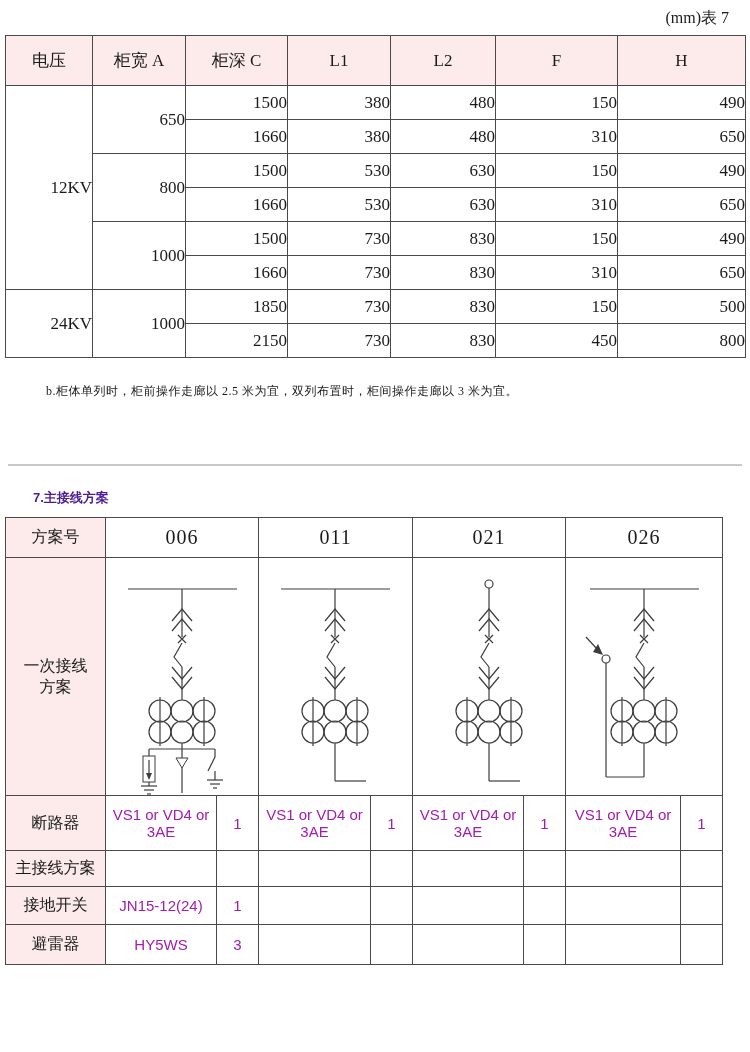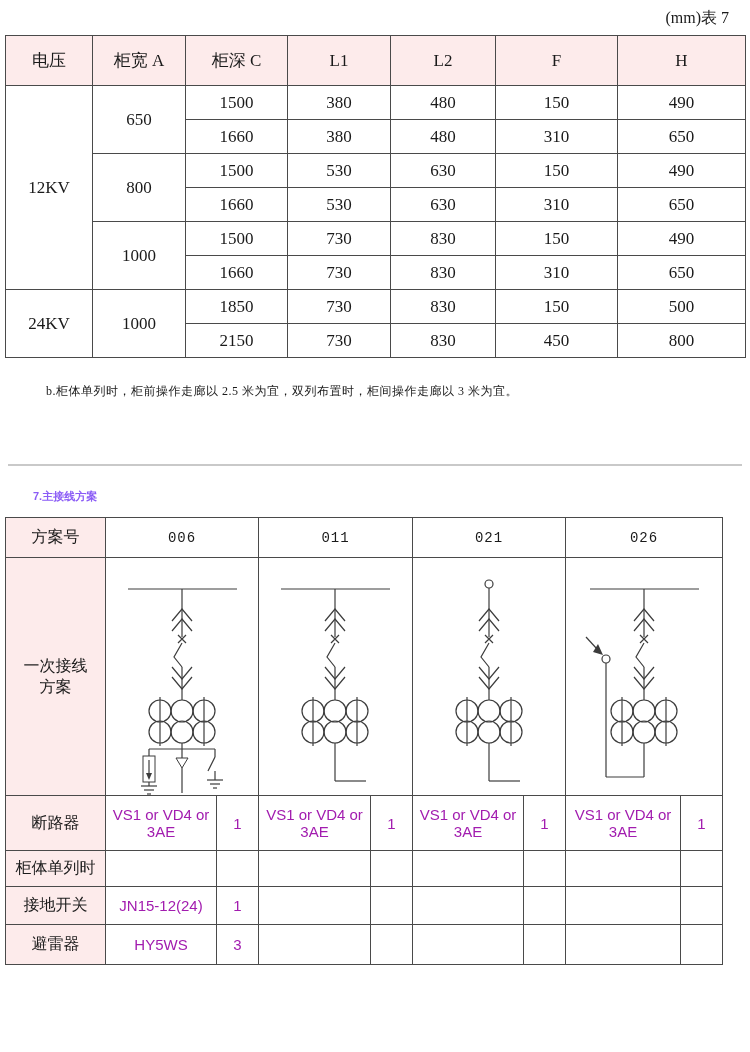--- a/index.html
+++ b/index.html
@@ -7,39 +7,39 @@
   .abs{position:absolute;}
 
   
   table{border-collapse:collapse;table-layout:fixed;padding-left:28px;}
   td{border:1px solid #4a4a4a;text-align:center;vertical-align:middle;padding:0;overflow:hidden;}
   .pink{background:#fdebeb;}
 
   
   .t1{left:5px;top:35px;width:740px;font-size:17px;}
   .t1 .hdr td{height:49px;}
-  .t1 .r td{height:33px;}
+  .t1 .r td{height:33px;text-align:right;}
 
   
   .unit-caption{top:8px;right:21px;font-size:16px;}
 
   
   .note{top:383px;left:10px;width:730px;font-size:12px;letter-spacing:0.5px;margin-left:36px;}
 
   
   .sep{top:464px;left:8px;width:734px;height:0;border-top:2px solid #c9c9c9;}
 
   
-  .heading{top:489px;left:33px;font-size:11px;font-weight:bold;color:#8b5cf6;font-family:"Liberation Sans", sans-serif;}
+  .heading{top:489px;left:33px;font-size:13px;font-weight:bold;color:#4c1d95;font-family:"Liberation Sans", sans-serif;}
 
   
   .t2{left:5px;top:517px;width:717px;}
   .t2 .lab{font-size:16px;margin-top:41px;}
   .t2 .val{font-family:"Liberation Sans", sans-serif;font-size:15px;color:#a21caf;}
-  .t2 .schemeno{font-family:Liberation Mono, monospace;font-size:14px;letter-spacing:1px;}
+  .t2 .schemeno{font-family:Liberation Serif, serif;font-size:20px;letter-spacing:1px;}
   .t2 .dgcell{background:#fff;}
   svg{display:block;margin:0 auto;}
   .dg line,.dg path,.dg polyline,.dg circle{stroke:#3c3c3c;stroke-width:1.2;fill:none;}
   .dg .fill{fill:#3c3c3c;stroke:none;}
   .dg .open{fill:#ffffff;stroke:#3c3c3c;}
 </style>
 </head>
 <body>
 
 <div class="abs unit-caption">(mm)表 7</div>
@@ -284,21 +284,21 @@
     <td class="val">VS1 or VD4 or 3AE</td>
     <td class="val">1</td>
     <td class="val">VS1 or VD4 or 3AE</td>
     <td class="val">1</td>
     <td class="val">VS1 or VD4 or 3AE</td>
     <td class="val">1</td>
   </tr>
 
 
   <tr style="height:36px">
-    <td class="pink lab">柜体单列时</td>
+    <td class="pink lab">主接线方案</td>
     <td class="val"></td>
         <td class="val"></td>
     <td class="val"></td>
         <td class="val"></td>
     <td class="val"></td>
         <td class="val"></td>
     <td class="val"></td>
         <td class="val"></td>
   </tr>
 

